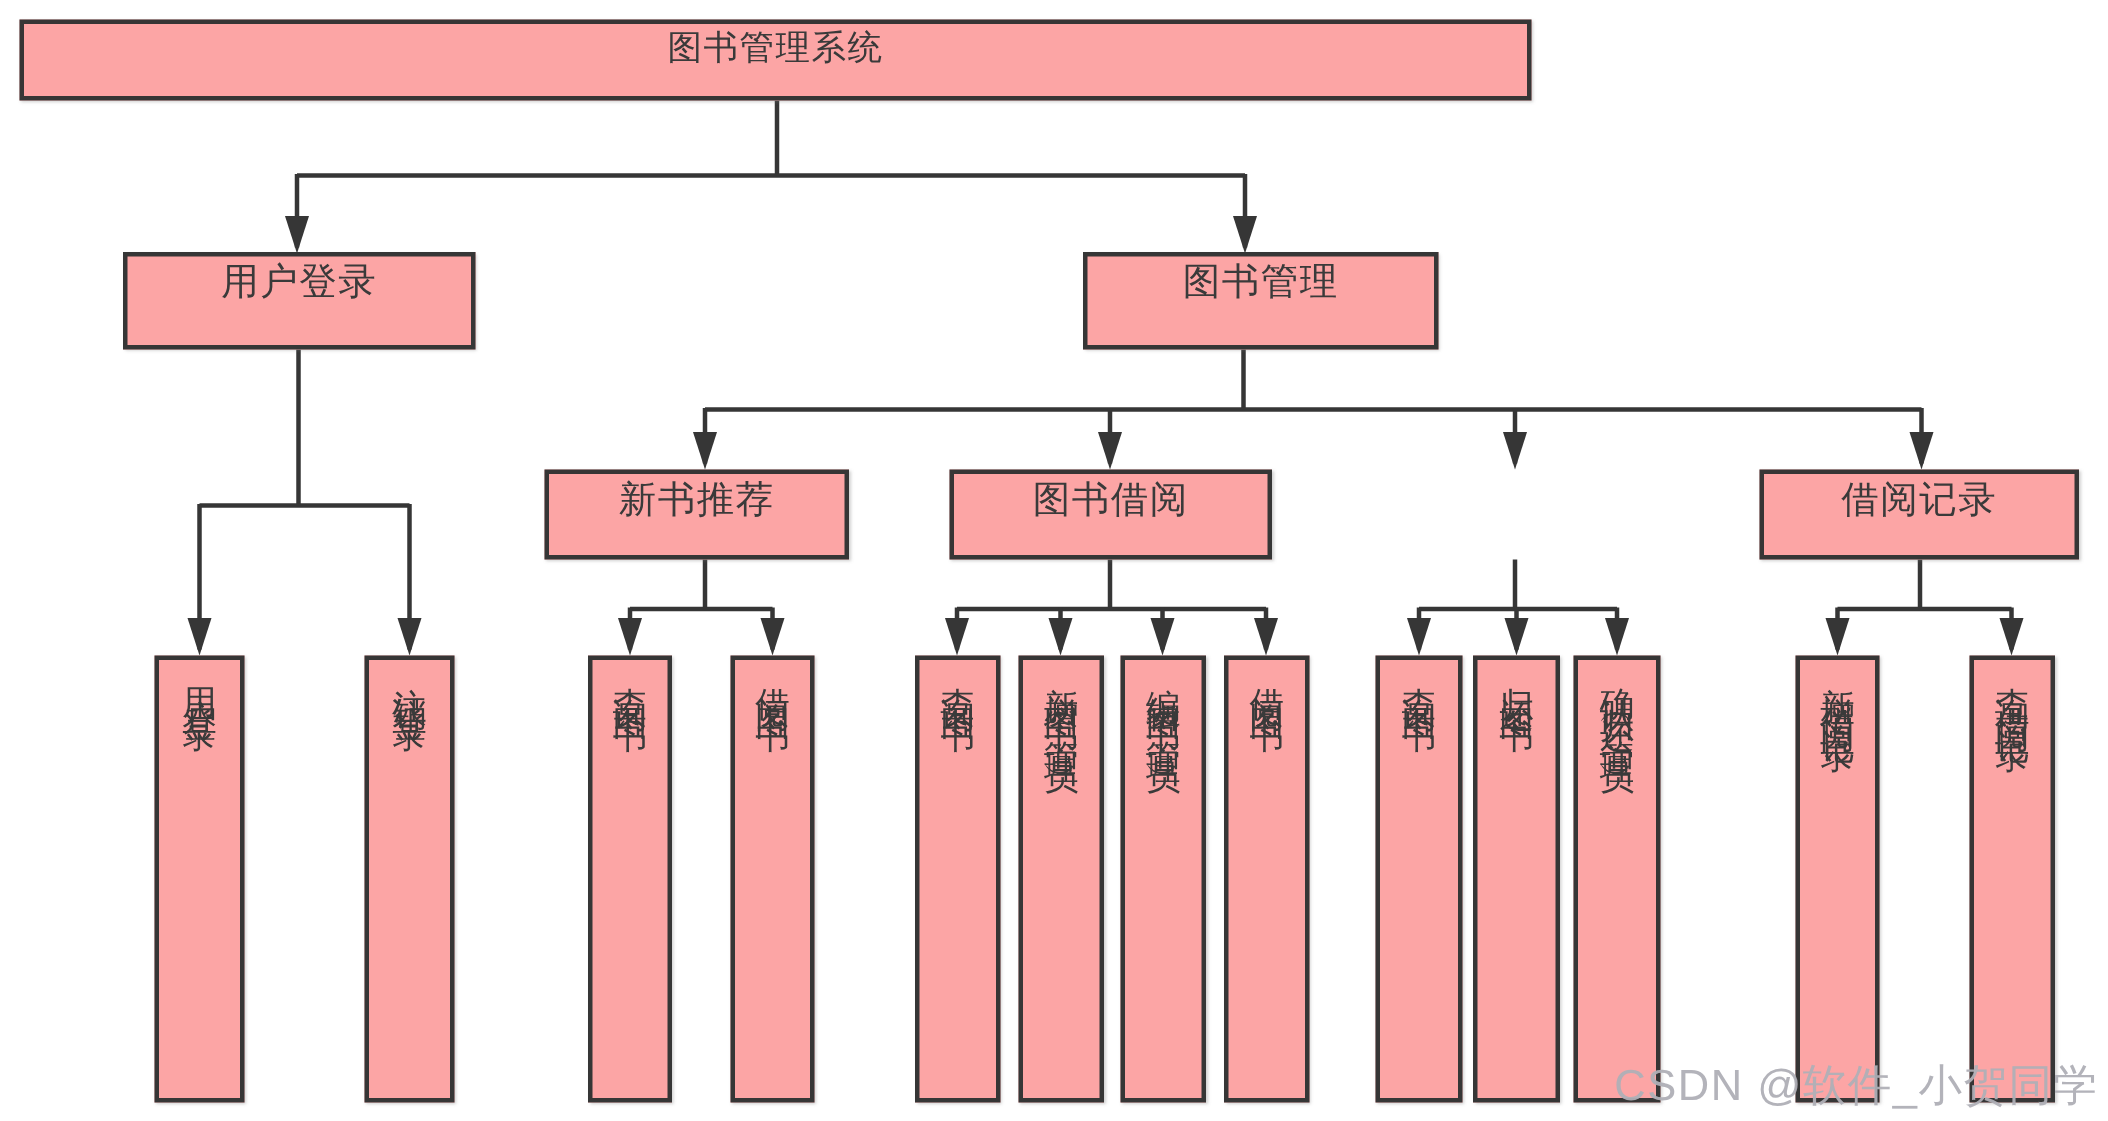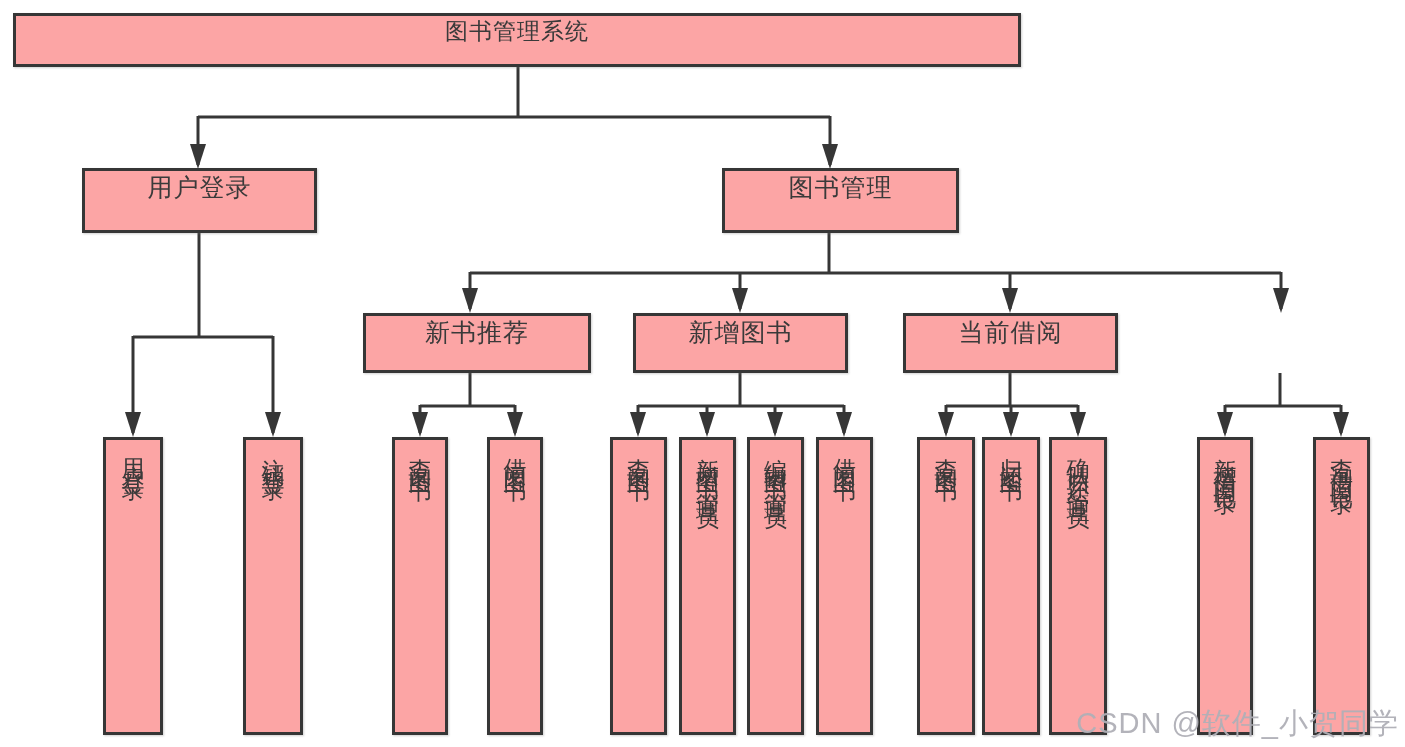--- a/index.html
+++ b/index.html
@@ -140,28 +140,28 @@
     <span>图书管理系统</span>
   </div>
 
   <div class="node h-label" style="left:82px; top:168px; width:235px; height:65px;">
     <span>用户登录</span>
   </div>
   <div class="node h-label" style="left:710px; top:168px; width:237px; height:65px;margin-left:12px;">
     <span>图书管理</span>
   </div>
 
-  <div class="node h-label" style="left:363px; top:313px; width:228px; height:60px;">
+  <div class="node h-label" style="left:363px; top:313px; width:203px; height:60px;">
     <span>新书推荐</span>
   </div>
   <div class="node h-label" style="left:633px; top:313px; width:215px; height:60px;">
-    <span>新增图书</span>
-  </div>
-  <div class="node h-label" style="left:903px; top:313px; width:215px; height:60px;">
-    <span>当前借阅</span>
+    <span>图书借阅</span>
+  </div>
+  <div class="node h-label" style="left:1173px; top:313px; width:213px; height:60px;">
+    <span>借阅记录</span>
   </div>
 
   <div class="node leaf" style="left:103px; width:60px;">
     <span class="vtext">用户登录</span>
   </div>
   <div class="node leaf" style="left:243px; width:60px;">
     <span class="vtext">注销登录</span>
   </div>
 
   <div class="node leaf" style="left:392px; width:56px;">

